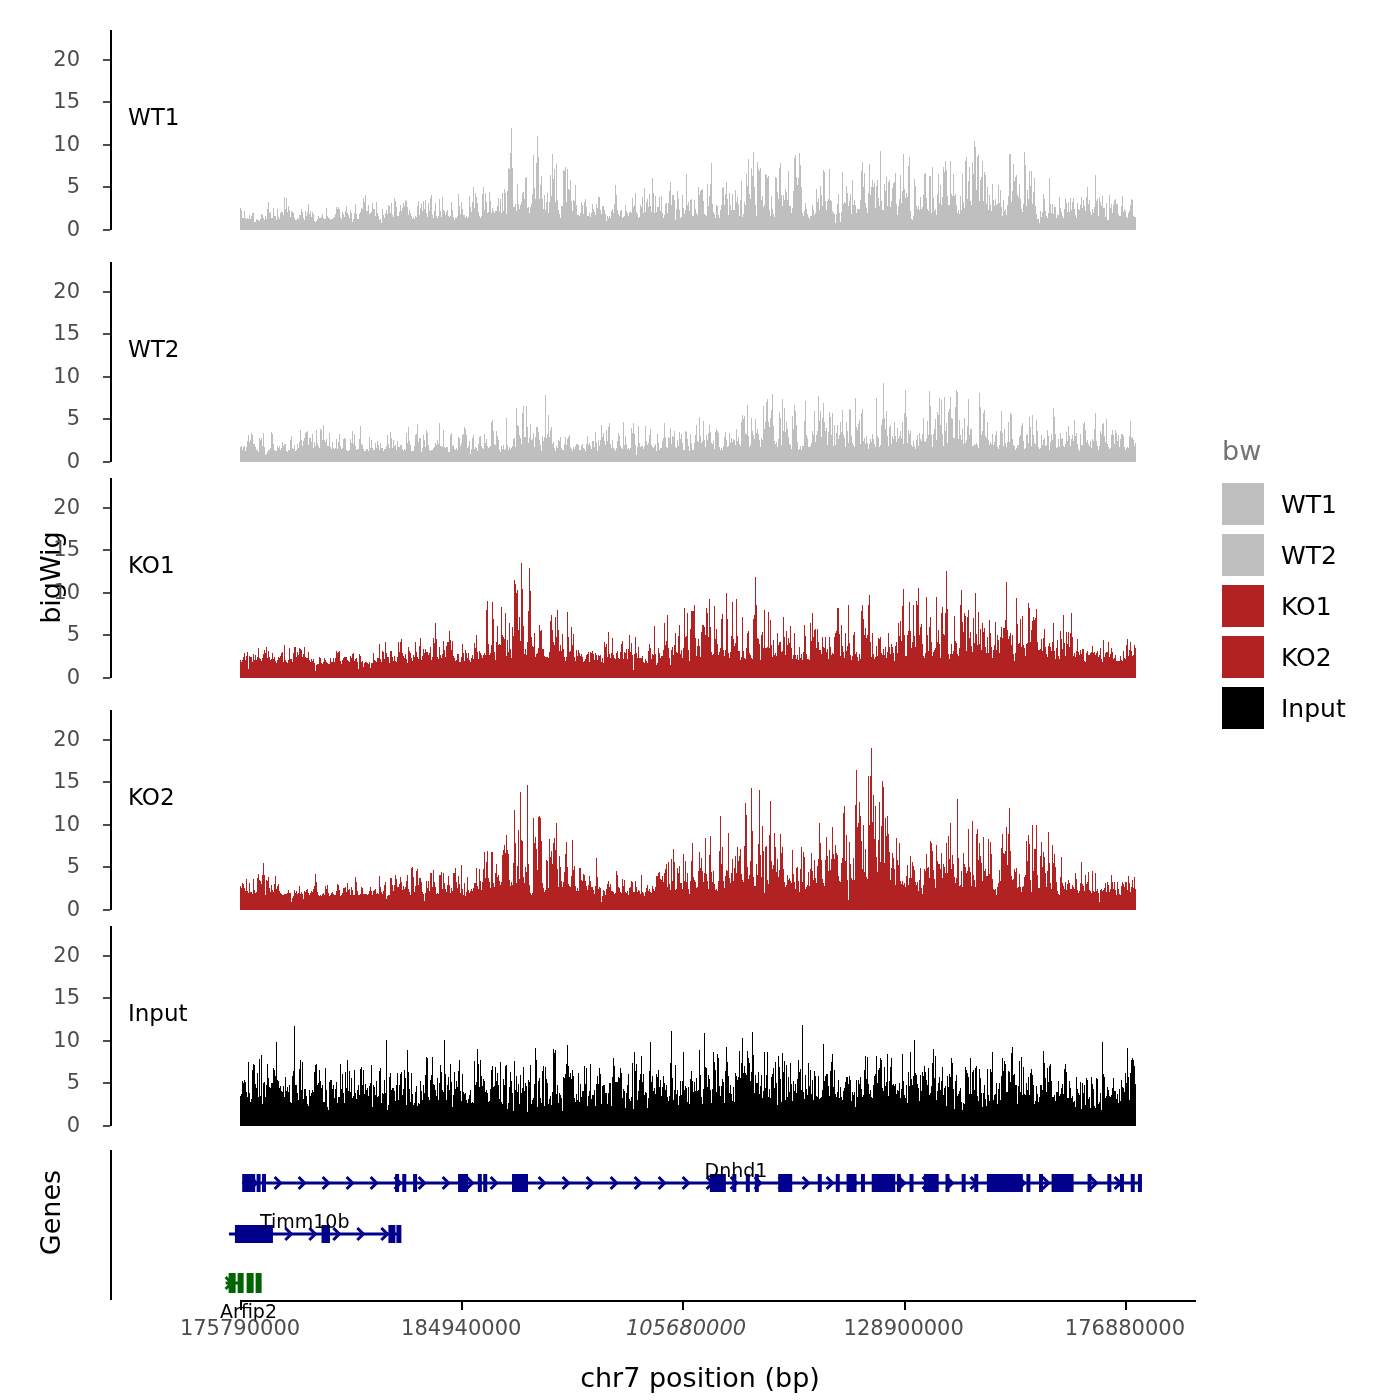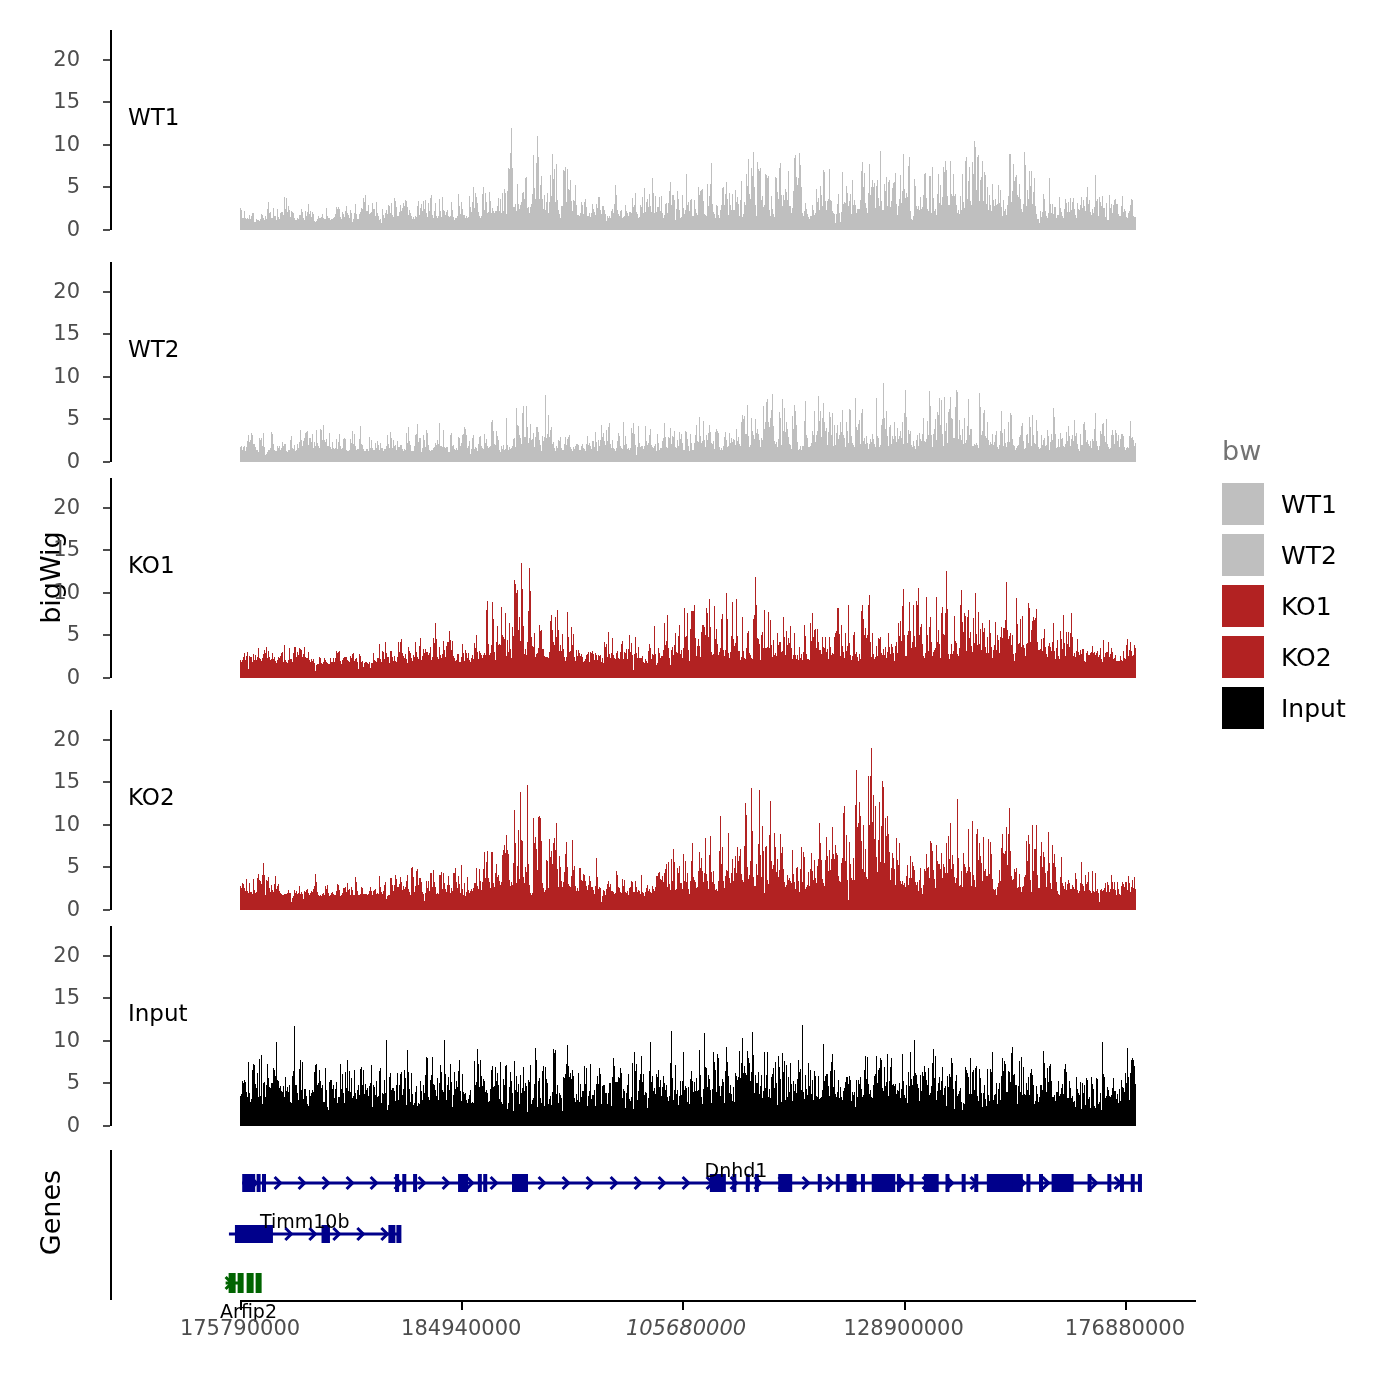--- a/index.html
+++ b/index.html
@@ -286,20 +286,21 @@
       <div class="xticklbl" style="left: 130px; width: 220px; top: 1316px;">175790000</div>
       <div class="xtick" style="left: 461.235px; top: 1302px;"></div>
       <div class="xticklbl" style="left: 351.235px; width: 220px; top: 1316px;">184940000</div>
       <div class="xtick" style="left: 682.469px; top: 1302px;"></div>
       <div class="xticklbl" style="left: 576px; width: 220px; top: 1316px; font-style: italic;">105680000</div>
       <div class="xtick" style="left: 903.704px; top: 1302px;"></div>
       <div class="xticklbl" style="left: 793.704px; width: 220px; top: 1316px;">128900000</div>
       <div class="xtick" style="left: 1124.94px; top: 1302px;"></div>
       <div class="xticklbl" style="left: 1014.94px; width: 220px; top: 1316px;">176880000</div>
     </div>
+  <div class="xtitle" id="xtitle" style="top: 1362px;">chr7 position (bp)</div>
 
   <div class="legend" id="legend" style="left: 0px; top: 0px; width: 180px; height: 300px;">
     <div class="legend-title" id="legend-title" style="left: 1222px; top: 435px;">bw</div>
     <div id="legend-items">
         <div class="legend-row" style="left: 1222px; top: 483px;">
           <span class="swatch" style="background: rgb(191, 191, 191);"></span>
           <span class="legend-text">WT1</span>
         </div>
         <div class="legend-row" style="left: 1222px; top: 534px;">
           <span class="swatch" style="background: rgb(191, 191, 191);"></span>

